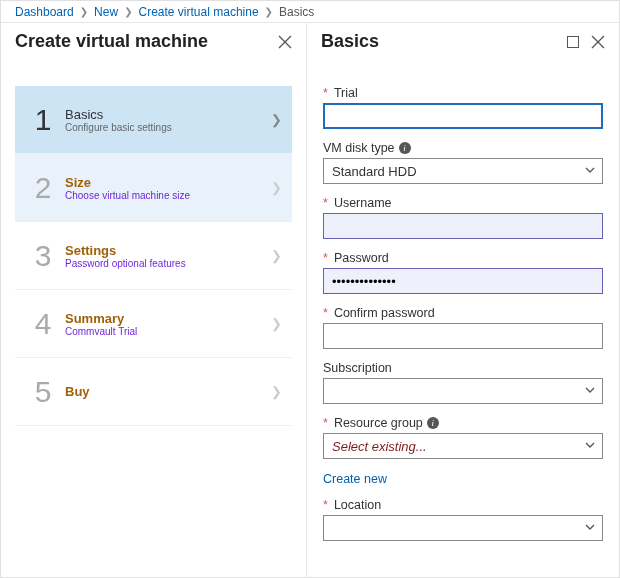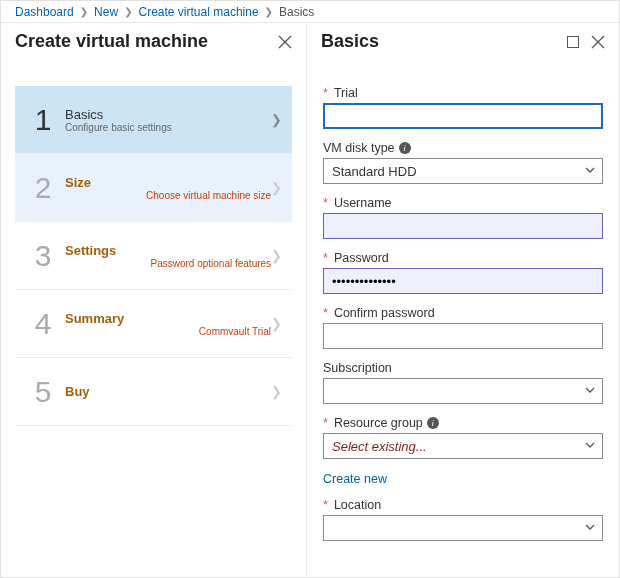--- a/index.html
+++ b/index.html
@@ -77,21 +77,21 @@
     font-weight: 300;
     width: 44px;
     text-align: center;
     color: #333;
   }
   .step.dim .step-num, .step.dim .step-body { color: #aaa; }
   .step-body { flex: 1; }
   .step-title { font-size: 13px; color: #333; }
   .step.dim .step-title { color: #a16207; font-weight: bold; }
   .step-sub { font-size: 10px; color: #666; }
-  .step.dim .step-sub { color: #c2410c; text-align: right; }
+  .step.dim .step-sub { color: #6d28d9; }
   .step-chevron { color: #888; }
   .step.dim .step-chevron { color: #ccc; }
 
   .form {
     padding: 0 16px 10px 16px;
     overflow-y: auto;
     flex: 1;
     display: flex;
     flex-direction: column;
     gap: 12px;

